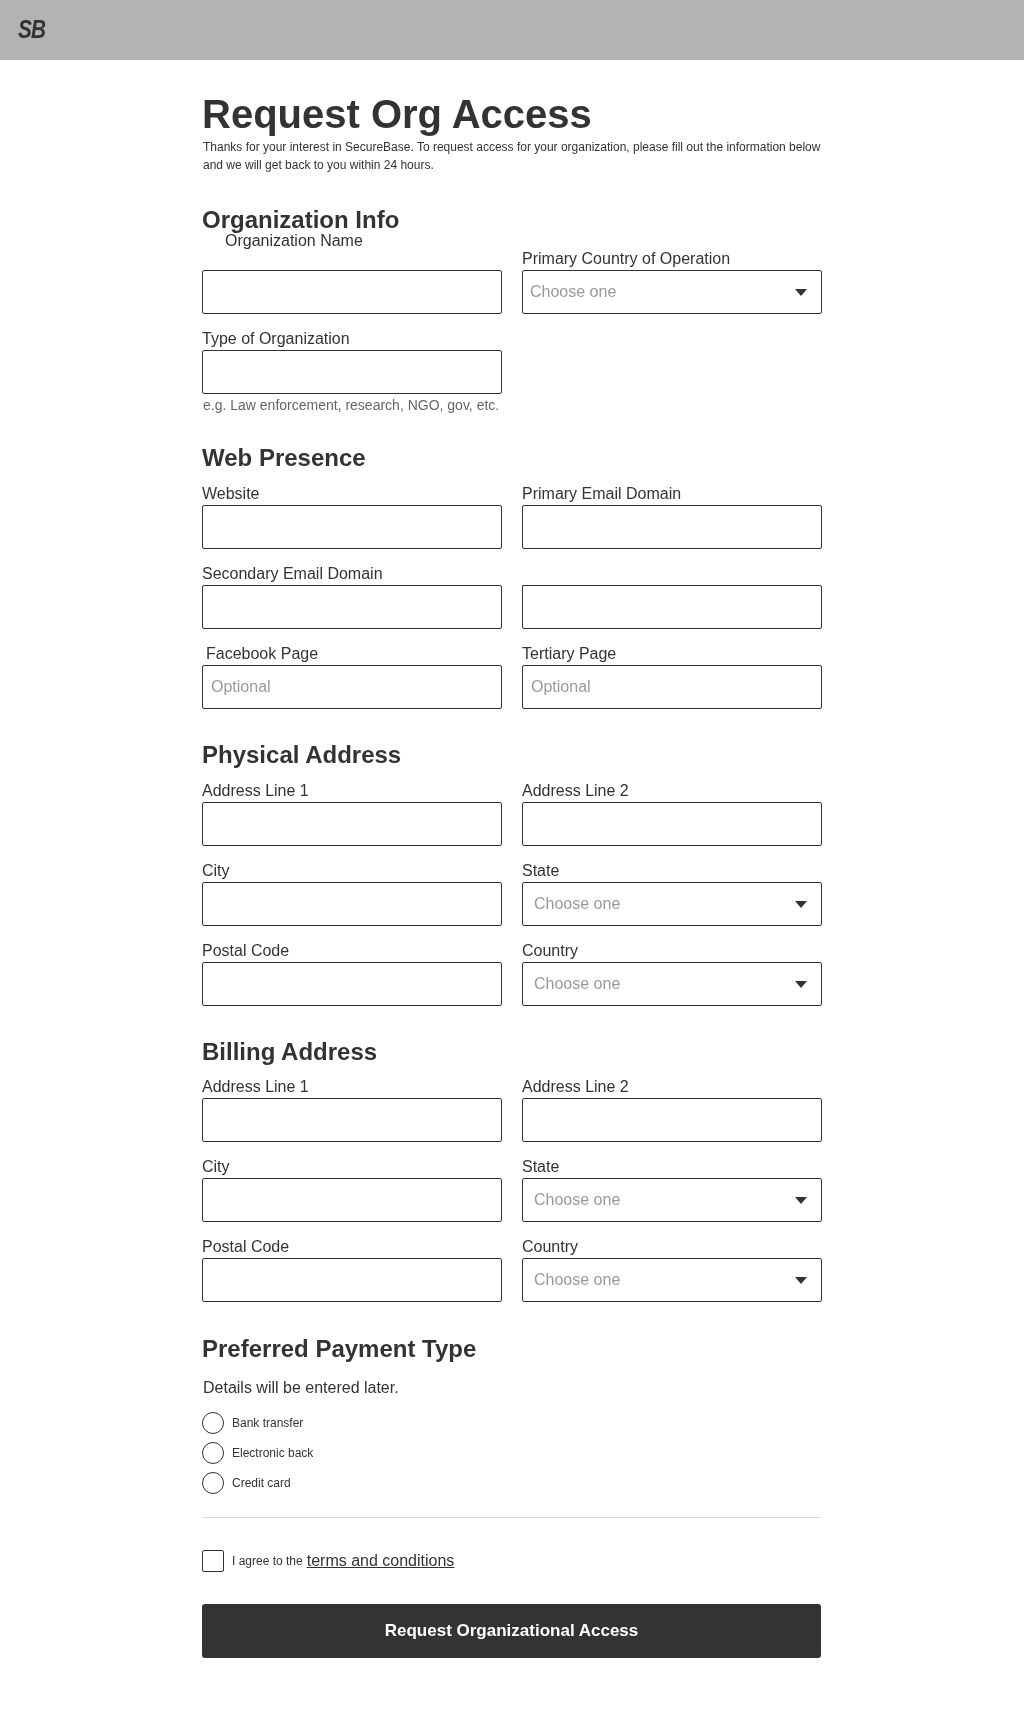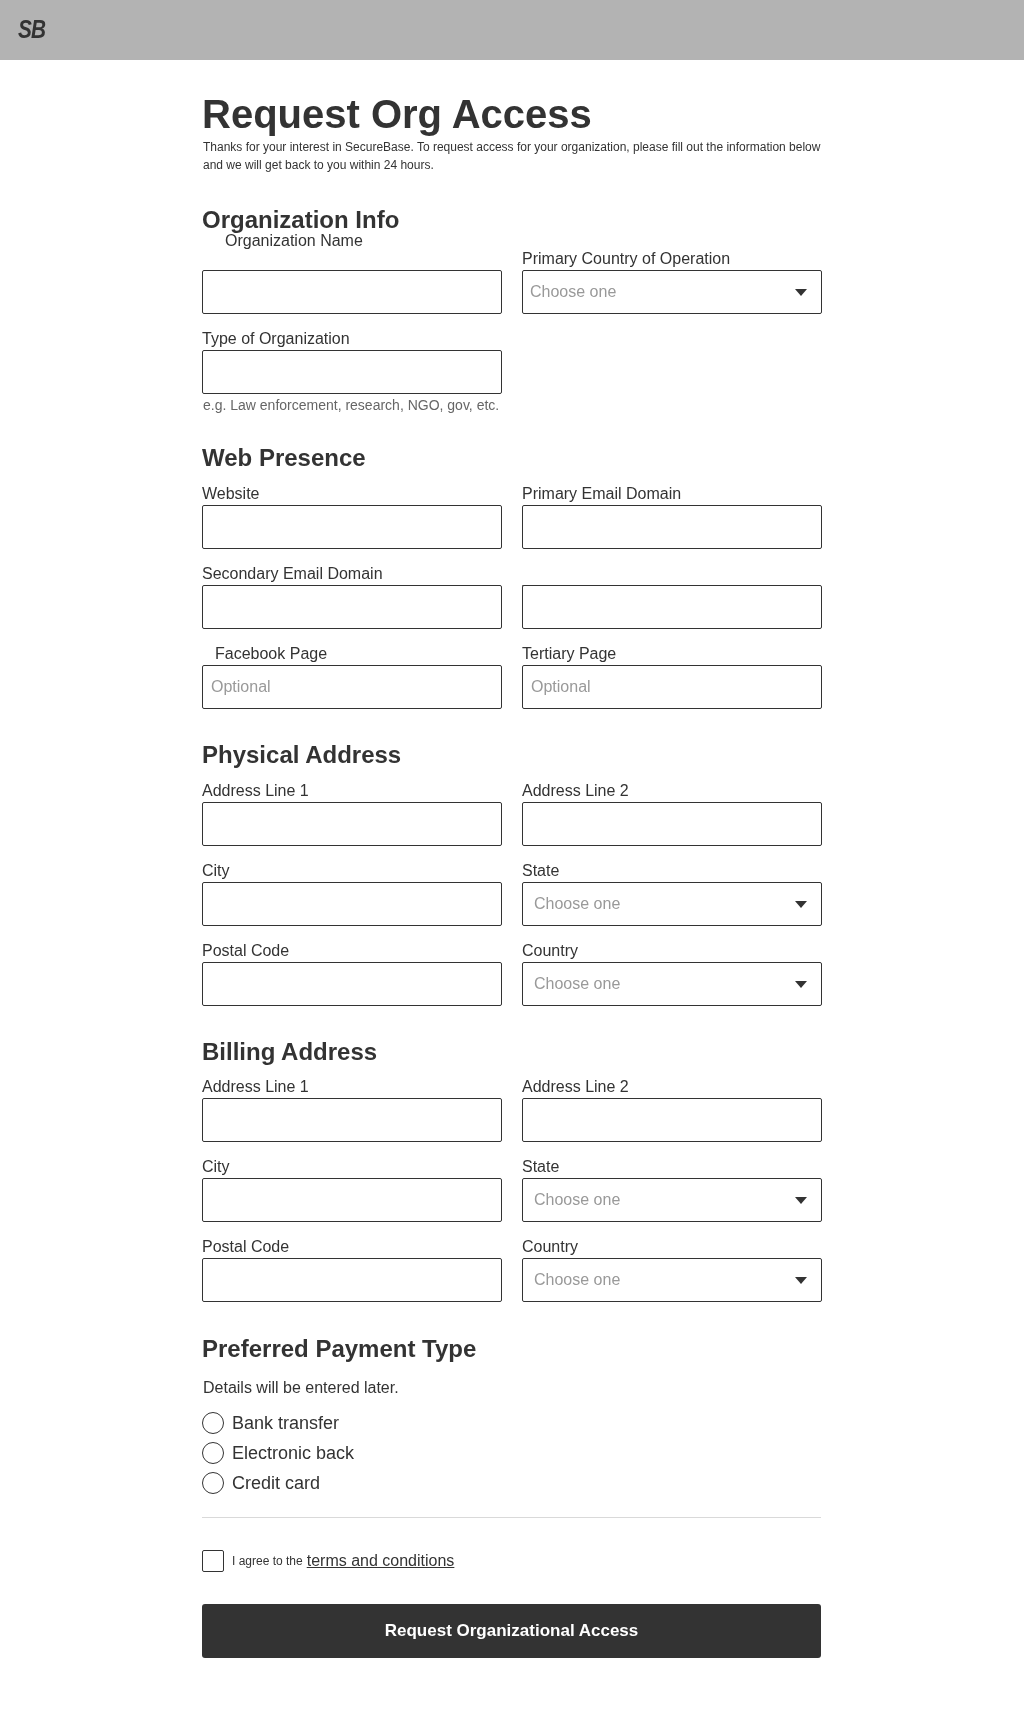--- a/index.html
+++ b/index.html
@@ -21,21 +21,21 @@
   .field input { width: 100%; height: 100%; border: none; outline: none; background: transparent; padding: 0 8px; font-family: "Liberation Sans", sans-serif; font-size: 16px; color: #333; }
   .field input::placeholder { color: #999999; }
   .select { display: flex; align-items: center; justify-content: space-between; padding: 0 14px 0 7px; cursor: pointer; }
   .select.wide-pad { padding-left: 11px; }
   .select .sel-text { font-size: 16px; color: #999999; }
   .caret { width: 0; height: 0; border-left: 6px solid transparent; border-right: 6px solid transparent; border-top: 7px solid #333; }
   .helper { font-size: 14px; color: #666; white-space: nowrap; }
 
   .radio-row { display: flex; align-items: center; }
   .radio { width: 22px; height: 22px; border: 1.5px solid #333; border-radius: 50%; background: #fff; margin-right: 8px; }
-  .radio-label { font-size: 18px; color: #333; }
+  .radio-label { font-size: 12px; color: #333; }
 
   .divider { left: 0; width: 619px; height: 1px; background: #d9d9d9; }
 
   .checkbox-row { display: flex; align-items: center; }
   .checkbox { width: 22px; height: 22px; border: 1.5px solid #333; border-radius: 2px; background: #fff; margin-right: 8px; }
   .checkbox-text { font-size: 12px; color: #333; }
   .terms-link { font-size: 16px; color: #333; text-decoration: underline; margin-left: 4px; cursor: pointer; }
 
   .submit { left: 0; width: 619px; height: 54px; background: #333333; border-radius: 3px; color: #fff; font-size: 17px; font-weight: bold; display: flex; align-items: center; justify-content: center; cursor: pointer; border: none; font-family: "Liberation Sans", sans-serif; }
 </style>
@@ -85,21 +85,21 @@
   <label class="abs label" style="left:0; top:565px;">Secondary Email Domain</label>
   <div class="abs field" style="left:0; top:585px;">
     <input type="text" placeholder="" style="">
   </div>
 
   <label class="abs label" style="left:320px; top:583px;">Tertiary Email Domain</label>
   <div class="abs field" style="left:320px; top:585px;">
     <input type="text" placeholder="" style="">
   </div>
 
-  <label class="abs label" style="left:13px; top:645px;">Facebook Page</label>
+  <label class="abs label" style="left:4px; top:645px;">Facebook Page</label>
   <div class="abs field" style="left:0; top:665px;">
     <input type="text" placeholder="Optional" style="">
   </div>
 
   <label class="abs label" style="left:320px; top:645px;">Tertiary Page</label>
   <div class="abs field" style="left:320px; top:665px;">
     <input type="text" placeholder="Optional" style="">
   </div>
 
   <h2 class="abs section-title" style="left:0; top:741px;">Physical Address</h2>

